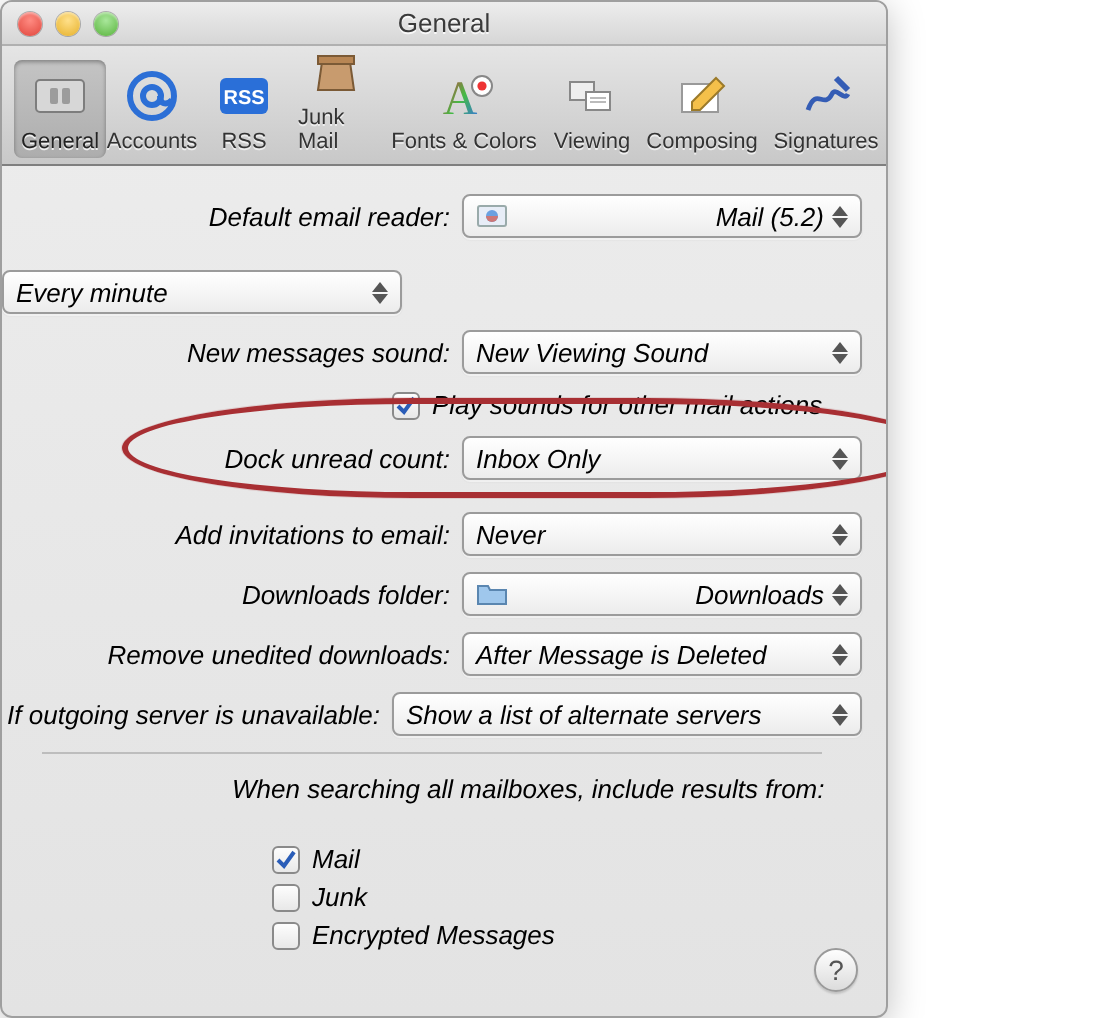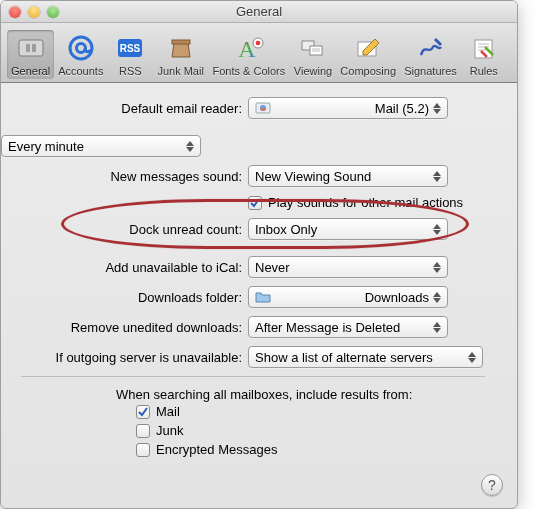--- a/index.html
+++ b/index.html
@@ -4,21 +4,21 @@
 <style>
   * { box-sizing: border-box; }
   body {
     margin: 0; padding: 0;
     font-family: "Lucida Grande", "Helvetica Neue", Arial, sans-serif;
     font-size: 13px;
     color: #000;
     background: #fff;
   }
   .window {
-    width: 518px; height: 509px;
+    width: 444px; height: 509px;
     background: linear-gradient(#ededed, #e3e3e3);
     border: 1px solid #9f9f9f;
     border-radius: 6px;
     box-shadow: 0 4px 18px rgba(0,0,0,0.25);
     overflow: hidden;
     position: relative;
   }
   .titlebar {
     height: 22px;
     background: linear-gradient(#ededed, #d6d6d6);
@@ -54,20 +54,21 @@
   .tb-item.selected {
     background: linear-gradient(#c4c4c4, #adadad);
     box-shadow: inset 0 1px 2px rgba(0,0,0,0.35);
   }
   .tb-item .ic { width: 32px; height: 32px; display:flex; align-items:center; justify-content:center; }
   .tb-item .lbl { font-size: 11px; color: #333; text-shadow: 0 1px 0 #eee; margin-top: 1px; }
   .tb-item.selected .lbl { color: #222; }
   .content {
     padding: 14px 12px 0 0;
     position: relative;
+    font-style: italic;
   }
   .row {
     display: flex; align-items: center;
     margin-bottom: 8px;
   }
   .lblcol {
     width: 247px; text-align: right; padding-right: 6px;
     color: #000;
   }
   .ctlcol { flex: 0 0 200px; }
@@ -333,21 +334,21 @@
                 <path d="M0 0 L4 5 L8 0 Z" fill="#555"></path>
               </svg>
             </span>
         </div>
       </div>
     </div>
 
     <div class="sep"></div>
 
     <div class="row">
-      <div class="lblcol">Add unavailable to iCal:</div>
+      <div class="lblcol">Add invitations to email:</div>
       <div class="ctlcol">
         <div class="popup">
           <span>Never</span>
           <span class="arrows">
               <svg width="8" height="5">
                 <path d="M0 5 L4 0 L8 5 Z" fill="#555"></path>
               </svg>
               <svg width="8" height="5">
                 <path d="M0 0 L4 5 L8 0 Z" fill="#555"></path>
               </svg>
@@ -408,21 +409,21 @@
                 <path d="M0 0 L4 5 L8 0 Z" fill="#555"></path>
               </svg>
             </span>
         </div>
       </div>
     </div>
 
     <hr class="div">
 
     <div style="padding-left:115px">
-      <div class="section-text" style="margin-bottom:2px">When searching all mailboxes, include results from:</div>
+      <div class="section-text" style="margin-bottom:20px">When searching all mailboxes, include results from:</div>
       <div style="padding-left:20px">
         <div class="checkline" style="margin-bottom:4px">
           <span class="chk checked">
             <svg width="10" height="10" viewBox="0 0 10 10">
                 <path d="M1 5 L4 8 L9 1" fill="none" stroke="#2a5db8" stroke-width="2"></path>
               </svg>
           </span>
           <span>Mail</span>
         </div>
         <div class="checkline" style="margin-bottom:4px">

